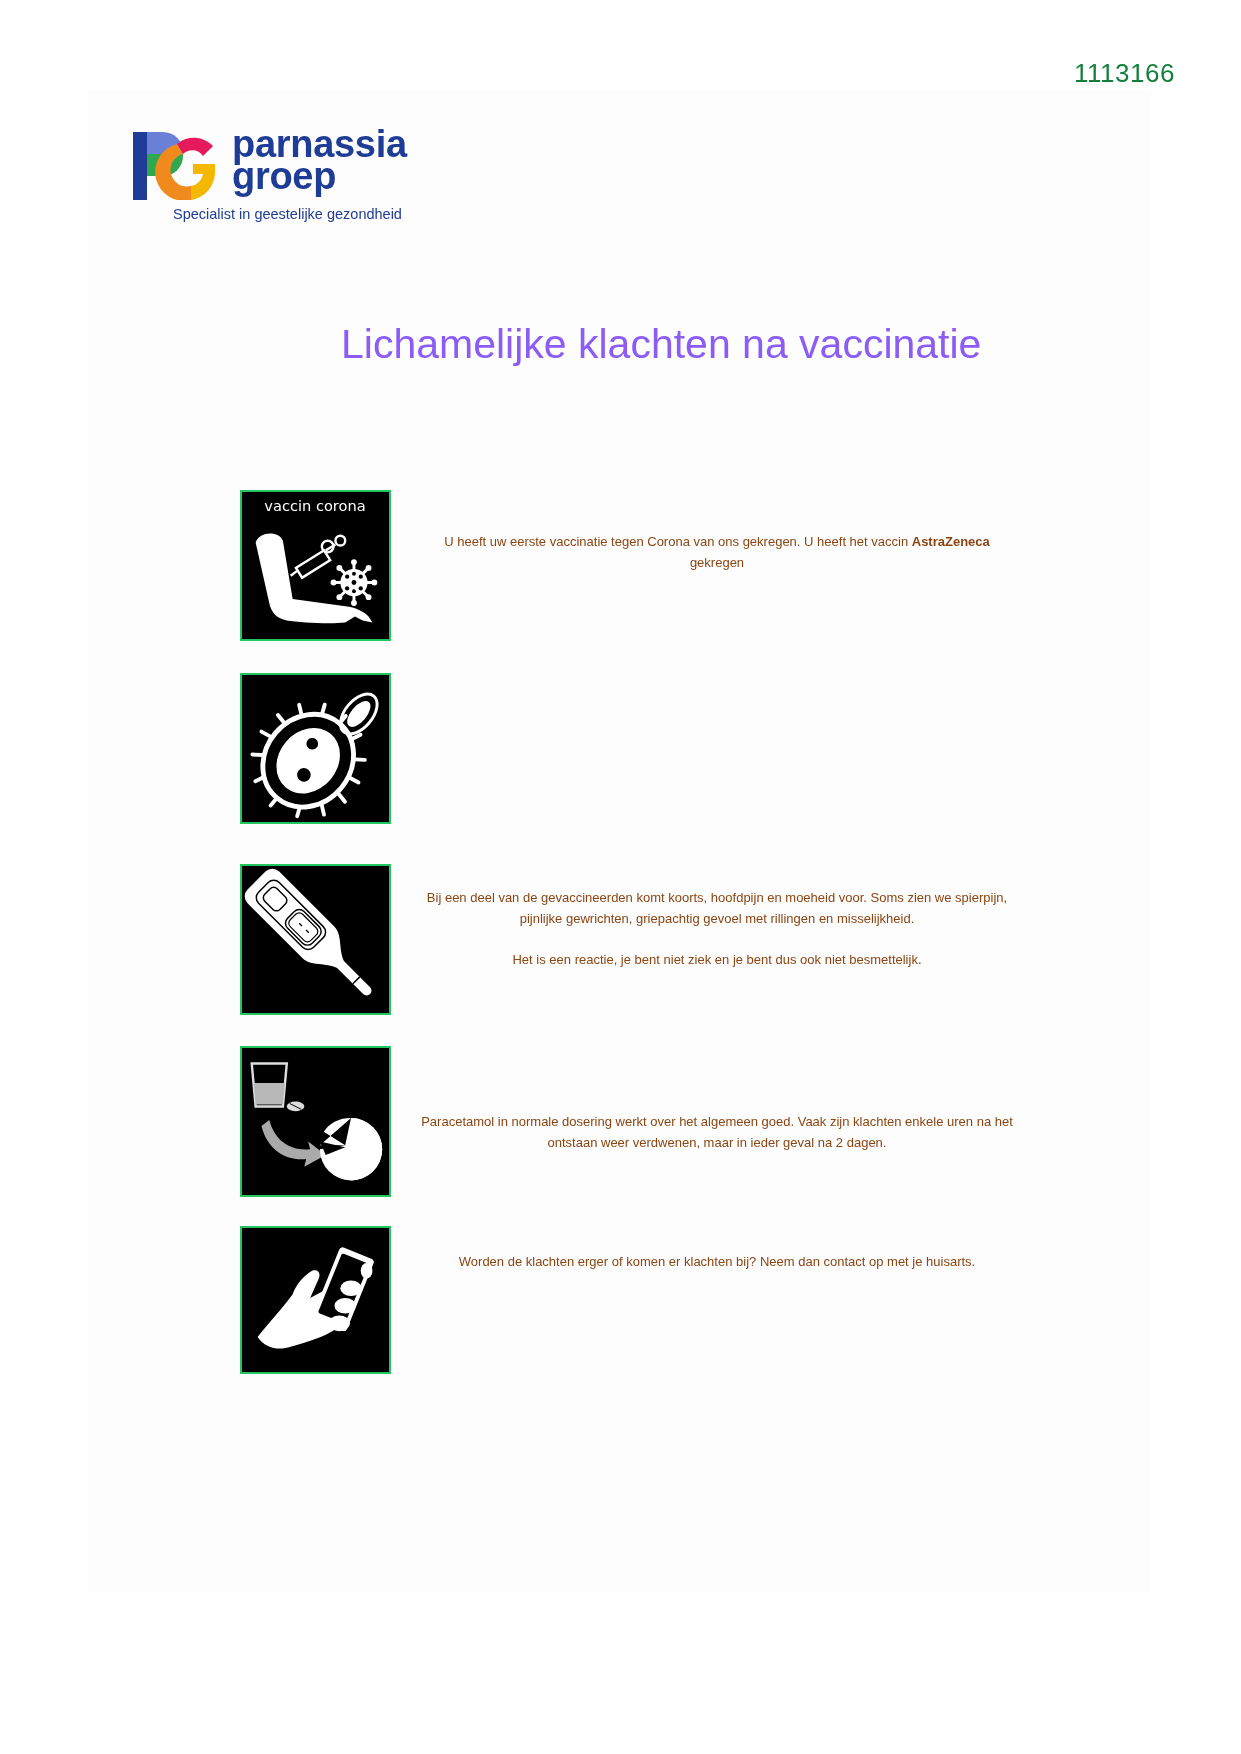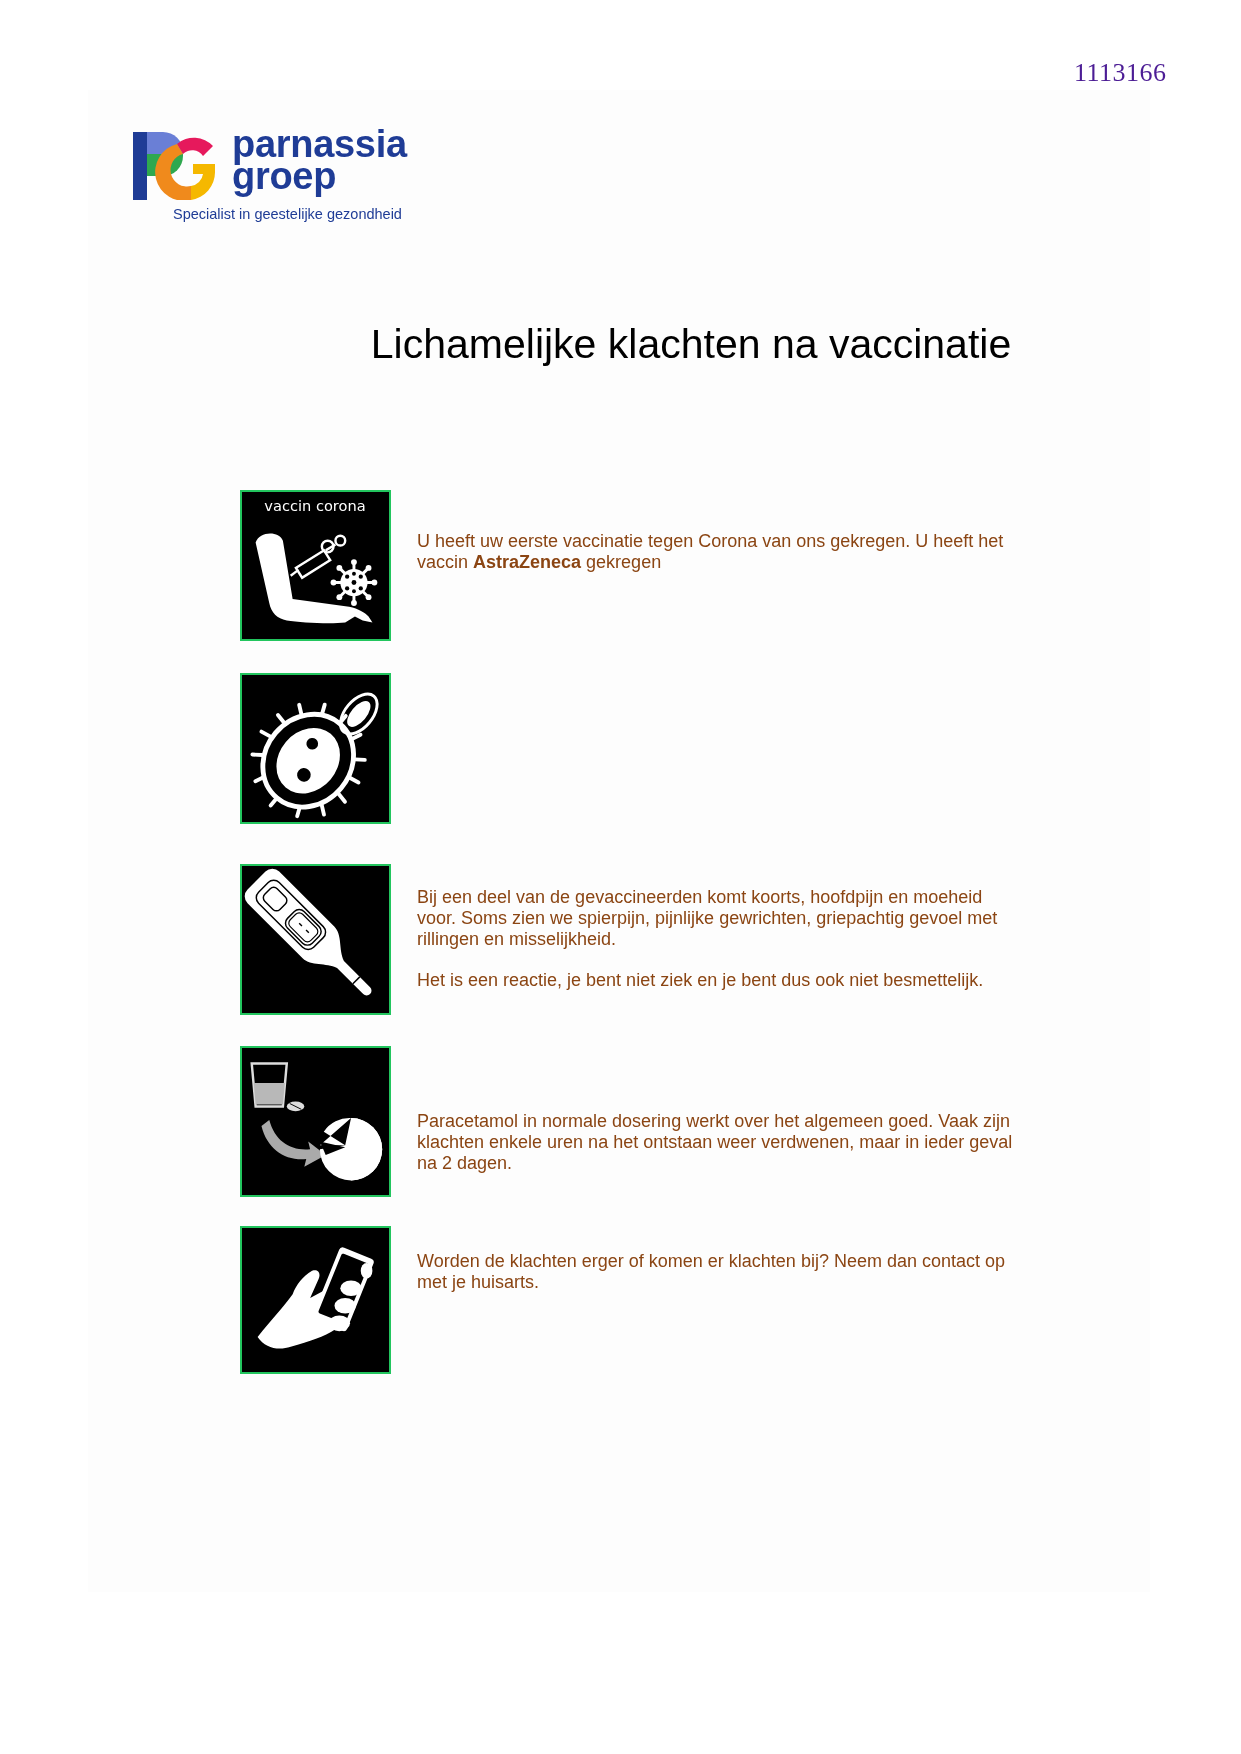--- a/index.html
+++ b/index.html
@@ -3,56 +3,56 @@
 <meta charset="utf-8">
 <style>
   html, body { margin: 0; padding: 0; }
   body {
     width: 1241px; height: 1754px; position: relative;
     background: #ffffff; overflow: hidden;
     font-family: "Liberation Sans", sans-serif;
   }
   .doc-id {
     position: absolute; left: 1074px; top: 58px;
-    font-size: 26px; color: #4c1d95; letter-spacing: 0.5px;
-    font-family: Liberation Serif, serif;
+    font-size: 26px; color: #15803d; letter-spacing: 0.5px;
+    font-family: Liberation Sans, sans-serif;
   }
   .panel {
     position: absolute; left: 88px; top: 90px; width: 1062px; height: 1502px;
     background: #fdfdfd;
   }
   .logo { position: absolute; left: 133px; top: 132px; width: 270px; height: 95px; }
   .logo-mark { position: absolute; left: 0; top: 0; width: 82px; height: 68px; }
   .logo-name {
     position: absolute; left: 99px; top: -4px;
     color: #1f3c96; font-weight: bold; font-size: 38px; line-height: 32px;
     font-family: "Liberation Sans", sans-serif; letter-spacing: -0.3px;
   }
   .logo-tagline {
     position: absolute; left: 0; top: 74px;
     color: #1f3c96; font-size: 14.5px; white-space: nowrap;
     font-family: Liberation Sans, sans-serif;
     margin-left: 40px;
   }
   .title {
     position: absolute; left: 341px; top: 321px; width: 700px;
-    color: #000000; font-size: 41px; white-space: nowrap;
+    color: #8b5cf6; font-size: 41px; white-space: nowrap;
     font-family: "Liberation Sans", sans-serif;
-    text-align: center;
   }
   .row { position: absolute; left: 240px; width: 800px; }
   .icon-box {
     position: absolute; left: 0; top: 0; width: 151px; height: 151px;
     background: #000; border: 2px solid #22c55e; box-sizing: border-box;
   }
   .icon-box svg { width: 100%; height: 100%; display: block; }
   .row-text {
     position: absolute; left: 177px; width: 600px;
-    color: #8b4513; font-size: 18px; line-height: 21px;
+    color: #8b4513; font-size: 13px; line-height: 21px;
     font-family: "Liberation Sans", sans-serif;
+    text-align: center;
   }
   .row-text p { margin: 0 0 20px 0; }
   .row-text p:last-child { margin-bottom: 0; }
   .row-text b { font-weight: bold; }
 </style>
 </head>
 <body>
 
 <div class="doc-id">1113166</div>
 

